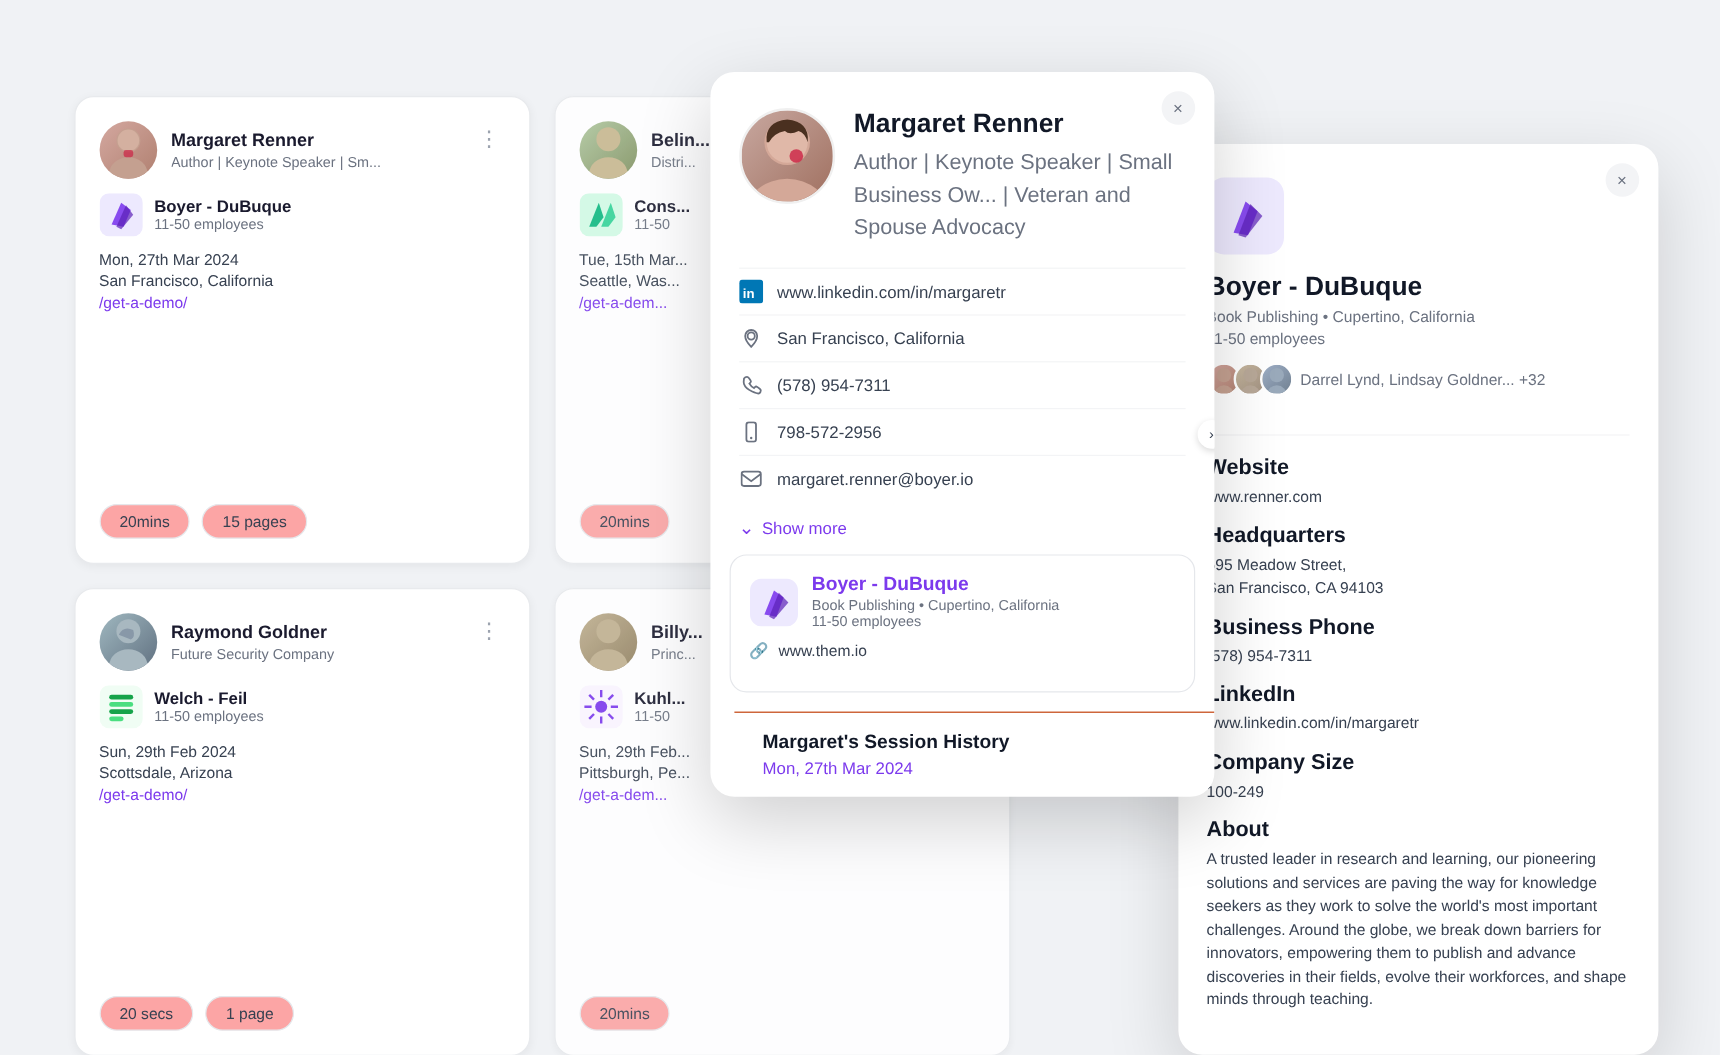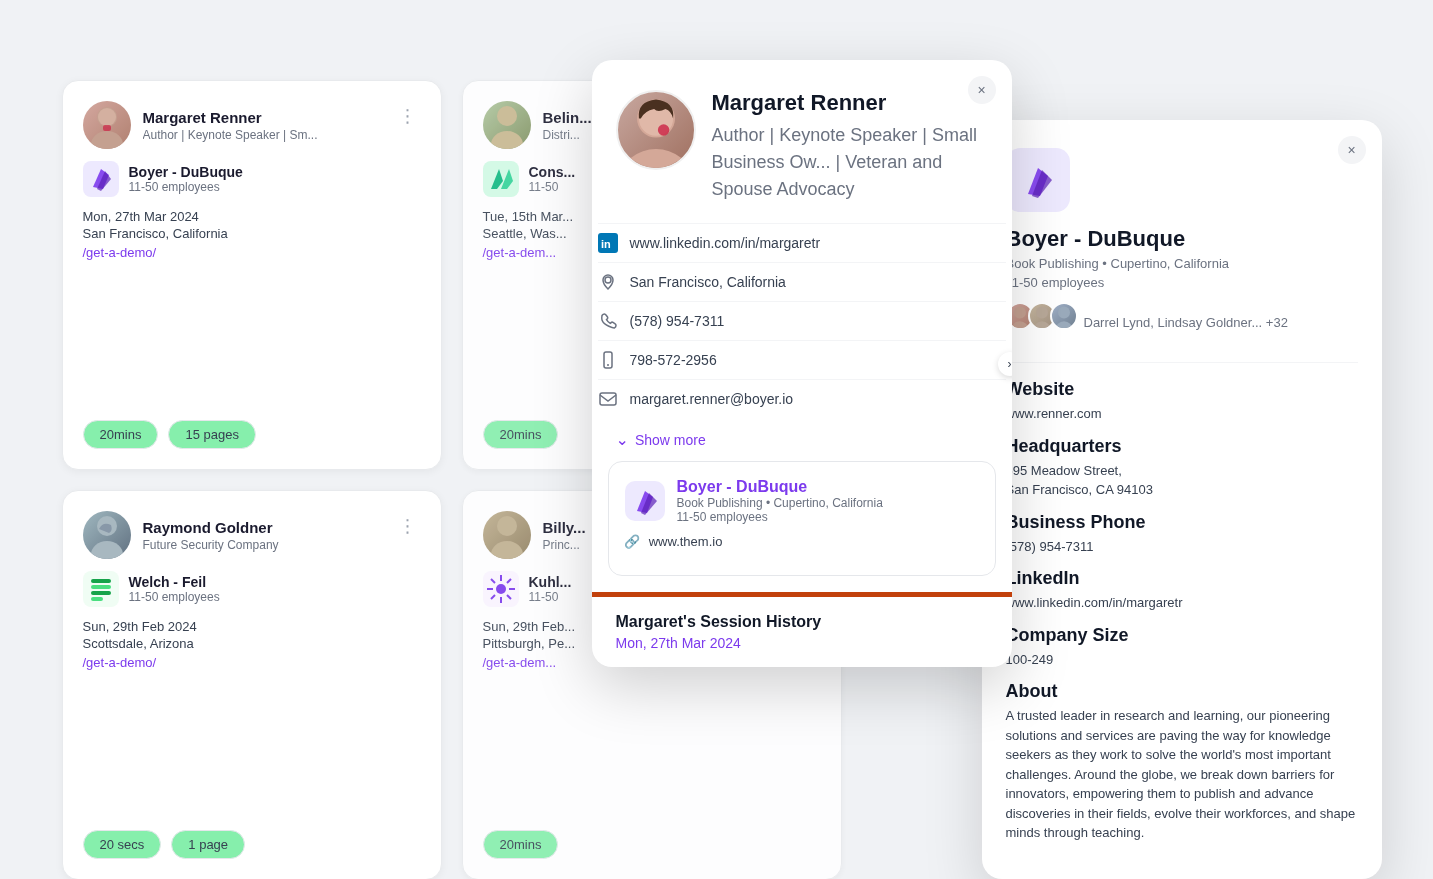--- a/index.html
+++ b/index.html
@@ -126,21 +126,21 @@
     .meta-info .location { margin-bottom: 4px; }
     .meta-info .link { color: #7c3aed; text-decoration: none; font-size: 13px; }
 
     .card-footer {
       display: flex;
       gap: 10px;
       margin-top: auto;
     }
 
     .badge {
-      background: #86efac;
+      background: #fca5a5;
       border: 1px solid #e5e7eb;
       border-radius: 20px;
       padding: 6px 16px;
       font-size: 13px;
       color: #374151;
     }
 
     
     .person-modal {
       position: absolute;
@@ -205,21 +205,21 @@
       margin-bottom: 6px;
     }
 
     .modal-person-info .modal-title {
       font-size: 18px;
       color: #6b7280;
       line-height: 1.5;
     }
 
     .contact-list {
-      padding: 0 6px;
+      padding: 0 24px;
       list-style: none;
     }
 
     .contact-item {
       display: flex;
       align-items: center;
       gap: 12px;
       padding: 9px 0;
       border-top: 1px solid #f3f4f6;
       font-size: 14px;
@@ -316,21 +316,22 @@
     .team-avatar:first-child { margin-left: 0; }
 
     .team-label {
       font-size: 13px;
       color: #6b7280;
       margin-left: 6px;
     }
 
     .session-section {
       padding: 16px 24px;
-      border-top: 5px solid #c2410c;
+      border-top: 1px solid #c2410c;
+      margin-left: 20px;
     }
 
     .session-title {
       font-size: 16px;
       font-weight: 700;
       color: #111827;
       margin-bottom: 4px;
     }
 
     .session-date {
@@ -400,21 +401,21 @@
     }
 
     .panel-employees {
       font-size: 13px;
       color: #6b7280;
       margin-bottom: 12px;
     }
 
     .panel-team {
       display: flex;
-      align-items: flex-end;
+      align-items: center;
       margin-bottom: 16px;
     }
 
     .panel-divider {
       height: 1px;
       background: #f3f4f6;
       margin: 0 24px;
     }
 
     .panel-section {

